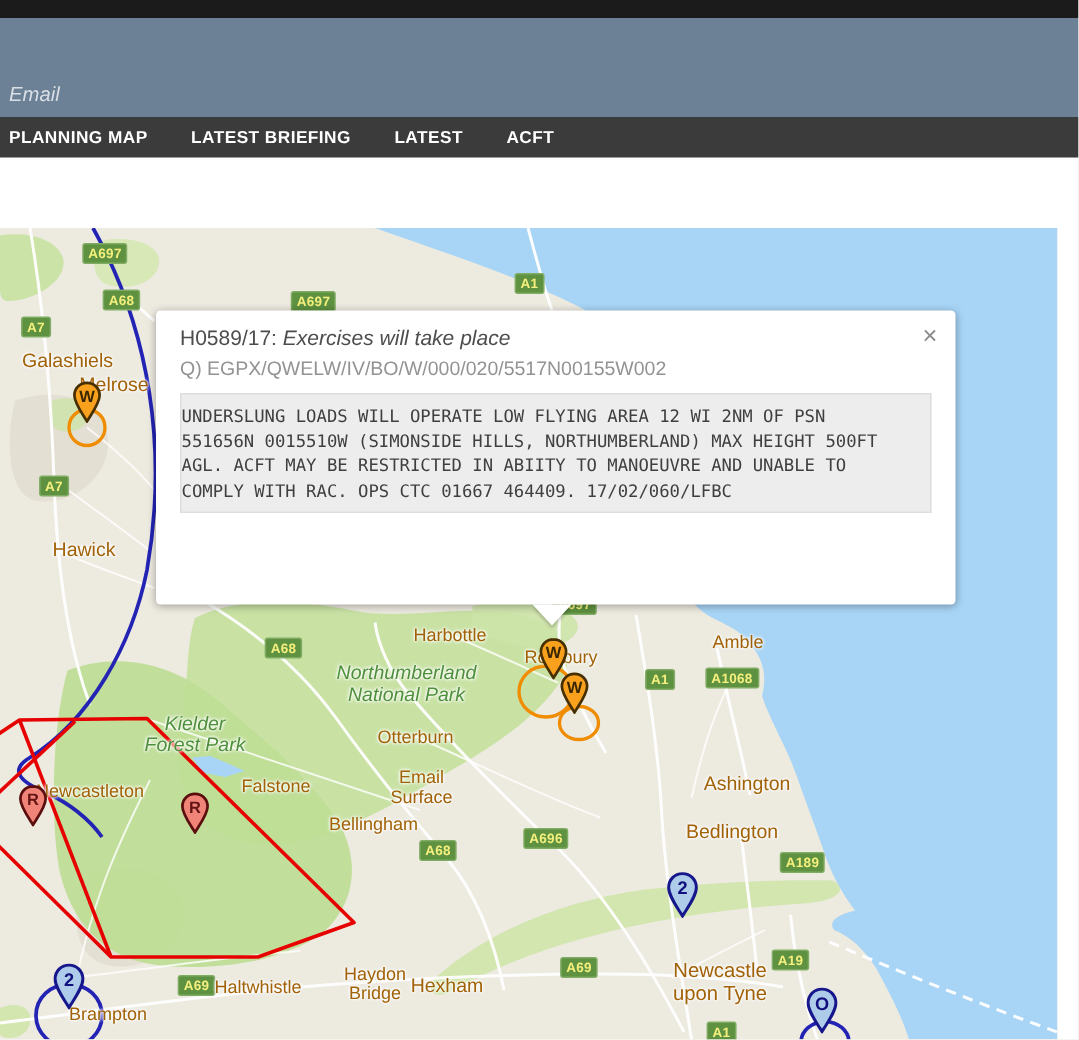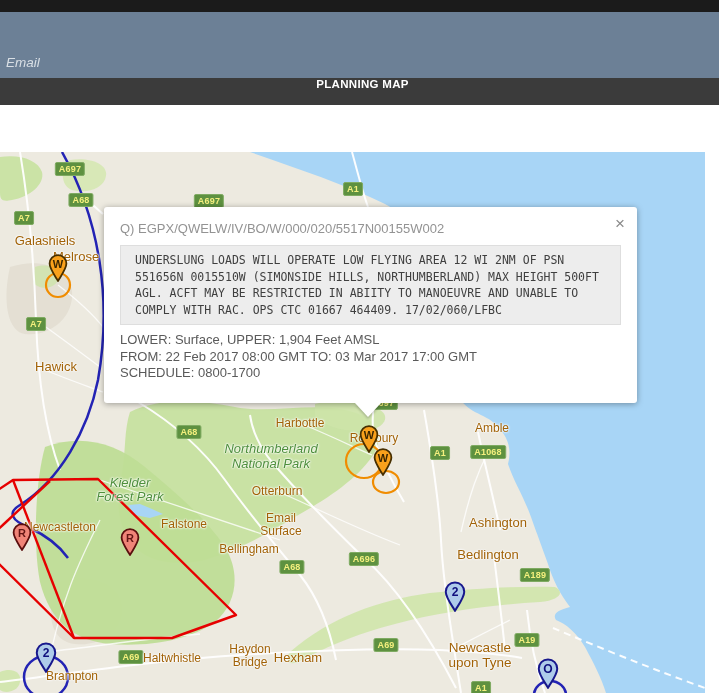--- a/index.html
+++ b/index.html
@@ -4,21 +4,21 @@
 <style>
   html,body{margin:0;padding:0;}
   body{width:719px;height:693px;position:relative;background:#ffffff;overflow:hidden;
        font-family:"Liberation Sans",sans-serif;}
 
   
   .topbar{position:absolute;left:0;top:0;width:719px;height:12px;background:#1b1b1b;}
   .slatebar{position:absolute;left:0;top:12px;width:719px;height:66px;background:#6c8096;}
   .email-label{position:absolute;left:6px;bottom:8px;color:#d9dfe5;font-size:13.5px;font-style:italic;}
   .navbar{position:absolute;left:0;top:78px;width:719px;height:27px;background:#3b3b3b;
-          display:flex;align-items:center;gap:29px;padding-left:6px;box-sizing:border-box;flex-direction:column;}
+          display:flex;align-items:center;gap:29px;padding-left:6px;box-sizing:border-box;}
   .nav-item{color:#ffffff;font-size:11.5px;font-weight:bold;letter-spacing:.3px;cursor:pointer;white-space:nowrap;}
 
   
   .map{position:absolute;left:0;top:152px;width:705px;height:541px;background:#edeae0;overflow:hidden;}
   .map svg.base{position:absolute;left:0;top:0;}
 
   .road-badge{position:absolute;transform:translate(-50%,-50%);background:#5e9140;border:1px solid #7fab62;
               color:#f5f07e;font-size:9px;font-weight:bold;padding:1px 3px;border-radius:2px;
               line-height:10px;letter-spacing:.2px;z-index:3;white-space:nowrap;}
   .map-label{position:absolute;transform:translate(-50%,-50%);white-space:nowrap;z-index:3;color:#a16207;
@@ -28,21 +28,21 @@
   .map-label.village{font-size:12px;}
   .map-label.park{font-size:13px;font-style:italic;color:#4e8f3c;}
   .map-marker{position:absolute;z-index:4;cursor:pointer;}
 
   
   .popup{position:absolute;left:104px;top:207px;width:533px;height:196px;background:#fff;border-radius:3px;
          box-shadow:0 1px 6px rgba(0,0,0,.35);z-index:10;padding:10px 16px;box-sizing:border-box;}
   .popup-title{font-size:14px;line-height:17px;color:#4d4d4d;}
   .popup-title em{font-style:italic;}
   .popup-q{font-size:13px;line-height:16px;color:#939393;margin-top:4px;}
-  .popup-code{margin-top:8px;background:#ededed;border:1px solid #dedede;padding:6px 14px;
+  .popup-code{margin-top:8px;background:#ededed;border:1px solid #dedede;padding:6px 0;
               font-family:"DejaVu Sans Mono",monospace;font-size:11.5px;line-height:16.5px;color:#3f3f3f;
               white-space:pre-line;}
   .popup-meta{margin-top:7px;font-size:13px;line-height:16.5px;color:#5a5a5a;}
   .popup-close{position:absolute;top:10px;right:12px;color:#8a8a8a;font-size:17px;line-height:14px;cursor:pointer;}
   .popup-pointer{position:absolute;left:355px;top:403px;width:0;height:0;z-index:10;
                  border-left:13px solid transparent;border-right:13px solid transparent;border-top:14px solid #ffffff;
                  filter:drop-shadow(0 2px 1px rgba(0,0,0,.2));}
 </style>
 </head>
 <body>
@@ -206,25 +206,24 @@
           <text x="10" y="13.8" text-anchor="middle" font-size="11" font-weight="bold" font-family="Liberation Sans, sans-serif" fill="#10107E">2</text>
         </svg></div>
       <div class="map-marker" style="left: 537px; top: 506px;"><svg width="22" height="31" viewBox="0 0 20 28">
           <path d="M10,1.2 C5.2,1.2 1.6,4.9 1.6,9.6 C1.6,14 5.4,19.6 8.8,25 L10,26.9 L11.2,25 C14.6,19.6 18.4,14 18.4,9.6 C18.4,4.9 14.8,1.2 10,1.2 Z" fill="#AECBEA" stroke="#17178C" stroke-width="1.8"></path>
           <text x="10" y="13.8" text-anchor="middle" font-size="11" font-weight="bold" font-family="Liberation Sans, sans-serif" fill="#10107E">O</text>
         </svg></div>
     </div>
 </div>
 
 <div class="popup">
+  <div class="popup-title">
+    <span>H0589/17:</span>
+    <em>Exercises will take place</em>
+  </div>
   <div class="popup-q">Q) EGPX/QWELW/IV/BO/W/000/020/5517N00155W002</div>
   <div class="popup-code">UNDERSLUNG LOADS WILL OPERATE LOW FLYING AREA 12 WI 2NM OF PSN
 551656N 0015510W (SIMONSIDE HILLS, NORTHUMBERLAND) MAX HEIGHT 500FT
 AGL. ACFT MAY BE RESTRICTED IN ABIITY TO MANOEUVRE AND UNABLE TO
 COMPLY WITH RAC. OPS CTC 01667 464409. 17/02/060/LFBC</div>
-  <div class="popup-meta">
-    <div>LOWER: Surface, UPPER: 1,904 Feet AMSL</div>
-    <div>FROM: 22 Feb 2017 08:00 GMT TO: 03 Mar 2017 17:00 GMT</div>
-    <div>SCHEDULE: 0800-1700</div>
-  </div>
   <span class="popup-close">×</span>
 </div>
 <div class="popup-pointer"></div>
 
 </body></html>

